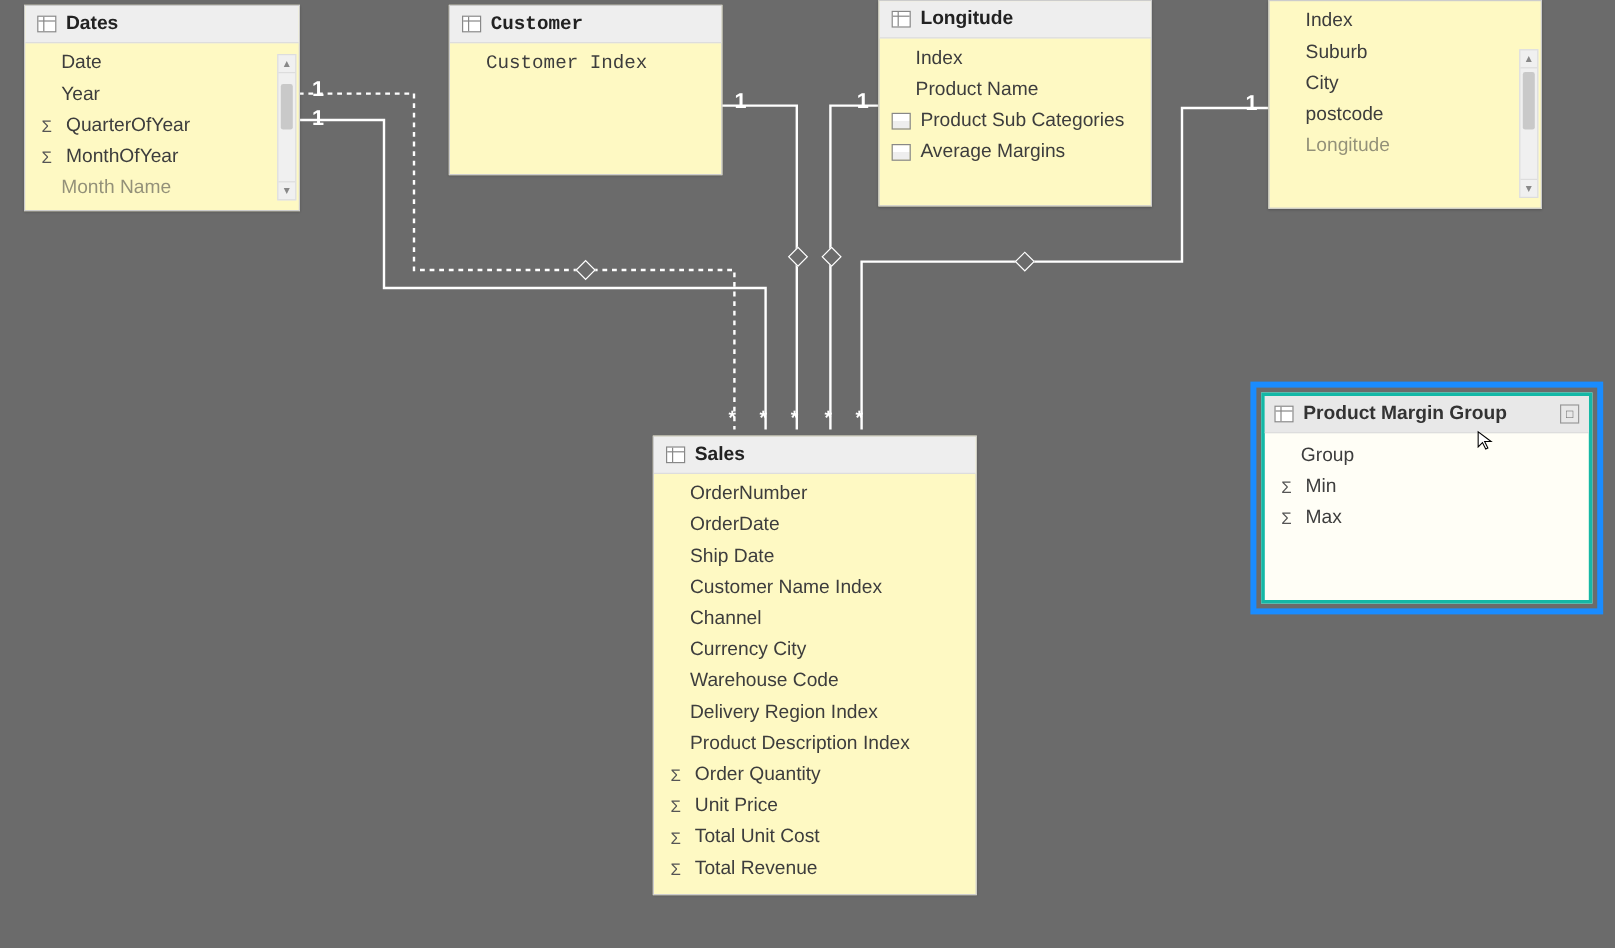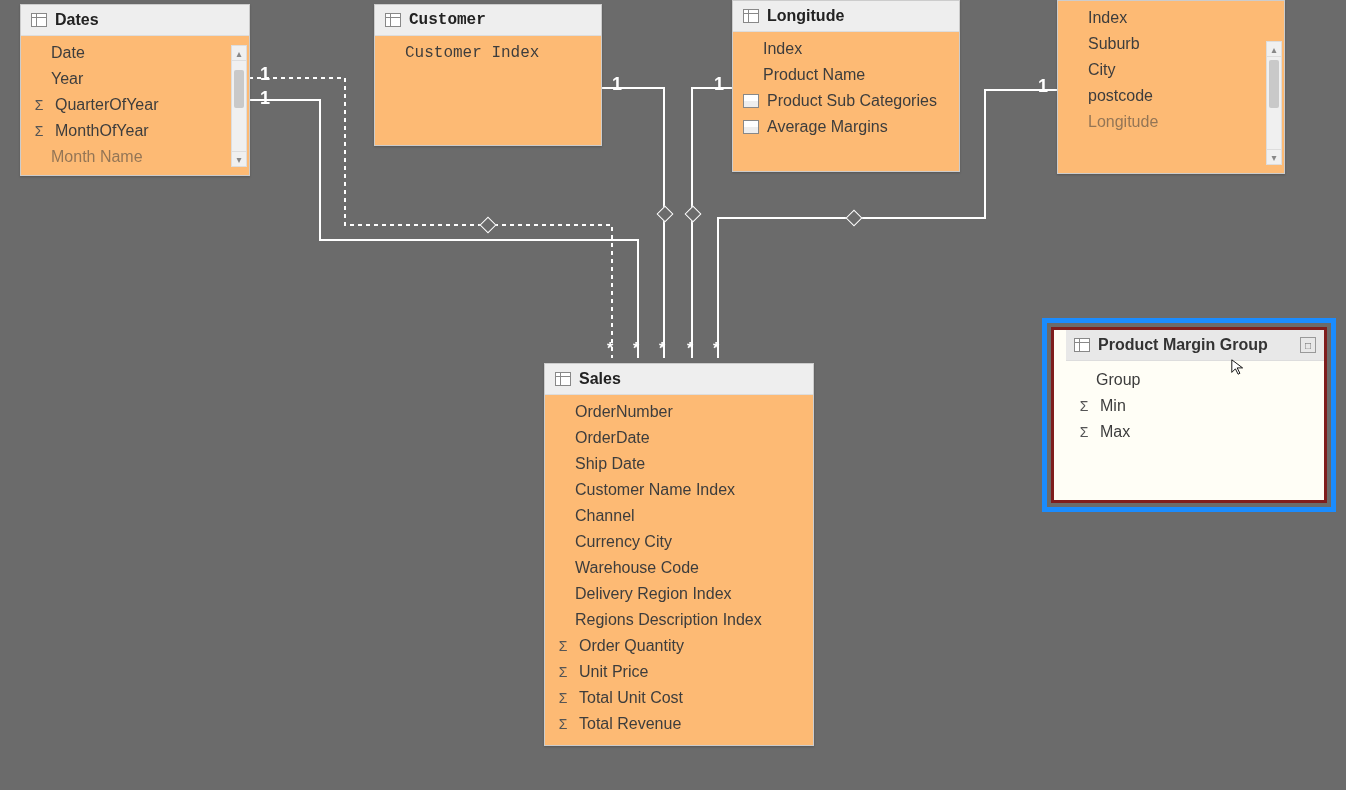--- a/index.html
+++ b/index.html
@@ -1,33 +1,33 @@
 <!DOCTYPE html>
 <html><head>
 <meta charset="utf-8">
 <style>
   html,body{margin:0;padding:0;width:1346px;height:790px;background:#6b6b6b;font-family:"Segoe UI",Arial,sans-serif;font-size:16px;color:#333;overflow:hidden;}
   .canvas{position:relative;width:1346px;height:790px;}
   svg.links{position:absolute;left:0;top:0;width:1346px;height:790px;pointer-events:none;}
-  .table{position:absolute;background:#fdba74;border:1px solid #ccc;box-shadow:0 1px 2px rgba(0,0,0,.2);}
+  .table{position:absolute;background:#fef9c3;border:1px solid #ccc;box-shadow:0 1px 2px rgba(0,0,0,.2);}
   .table .hdr{display:flex;align-items:center;gap:8px;padding:6px 10px;background:#eee;border-bottom:1px solid #ddd;}
   .table .hdr .tname{font-weight:700;color:#222;}
   .table .body{padding:4px 0 8px 0;}
   .fld{display:flex;align-items:center;gap:8px;padding:4px 10px 4px 30px;color:#3d3d3d;white-space:nowrap;}
   .fld .ic{margin-left:-20px;width:16px;display:inline-flex;justify-content:center;color:#555;}
   .sigma{font-size:14px;color:#555;}
   .scrollbar{position:absolute;right:2px;top:40px;bottom:8px;width:14px;background:#f0f0f0;border:1px solid #ddd;}
   .scrollbar .up,.scrollbar .down{position:absolute;left:0;right:0;height:14px;display:flex;align-items:center;justify-content:center;font-size:10px;color:#888;}
   .scrollbar .up{top:0;border-bottom:1px solid #ddd;}
   .scrollbar .down{bottom:0;border-top:1px solid #ddd;}
   .scrollbar .thumb{position:absolute;left:2px;right:2px;background:#c9c9c9;border-radius:2px;}
   .cardinality{position:absolute;font-weight:700;color:#fff;font-size:18px;}
   .star{position:absolute;color:#fff;font-size:16px;font-weight:700;}
   .sel{position:absolute;border:5px solid #1a8cff;padding:4px;}
-  .sel-inner{border:3px solid #7f1d1d;background:#fffef6;height:100%;box-sizing:border-box;padding-left:12px;}
+  .sel-inner{border:3px solid #14b8a6;background:#fffef6;height:100%;box-sizing:border-box;}
   .sel .hdr{background:#e8e8e8;}
   .cursor{position:absolute;width:18px;height:18px;pointer-events:none;}
   .tblicon{display:inline-block;width:14px;height:12px;border:1px solid #888;position:relative;background:#fff;}
   .tblicon:before{content:"";position:absolute;left:0;right:0;top:3px;height:1px;background:#888;}
   .tblicon:after{content:"";position:absolute;top:0;bottom:0;left:4px;width:1px;background:#888;}
   .hiericon{display:inline-block;width:14px;height:12px;border:1px solid #888;background:linear-gradient(#fff 50%,#eee 50%);}
   .expand{width:14px;height:14px;border:1px solid #999;display:inline-flex;align-items:center;justify-content:center;font-size:10px;color:#666;margin-left:auto;}
   .node{position:absolute;width:10px;height:10px;background:#6b6b6b;border:1px solid #fff;transform:rotate(45deg);}
 </style>
 </head>
@@ -184,21 +184,21 @@
     <div class="fld">
           <span>Currency City</span>
         </div>
     <div class="fld">
           <span>Warehouse Code</span>
         </div>
     <div class="fld">
           <span>Delivery Region Index</span>
         </div>
     <div class="fld">
-          <span>Regions Description Index</span>
+          <span>Product Description Index</span>
         </div>
     <div class="fld">
           <span class="ic sigma">Σ</span>
           <span>Order Quantity</span>
         </div>
     <div class="fld">
           <span class="ic sigma">Σ</span>
           <span>Unit Price</span>
         </div>
     <div class="fld">

